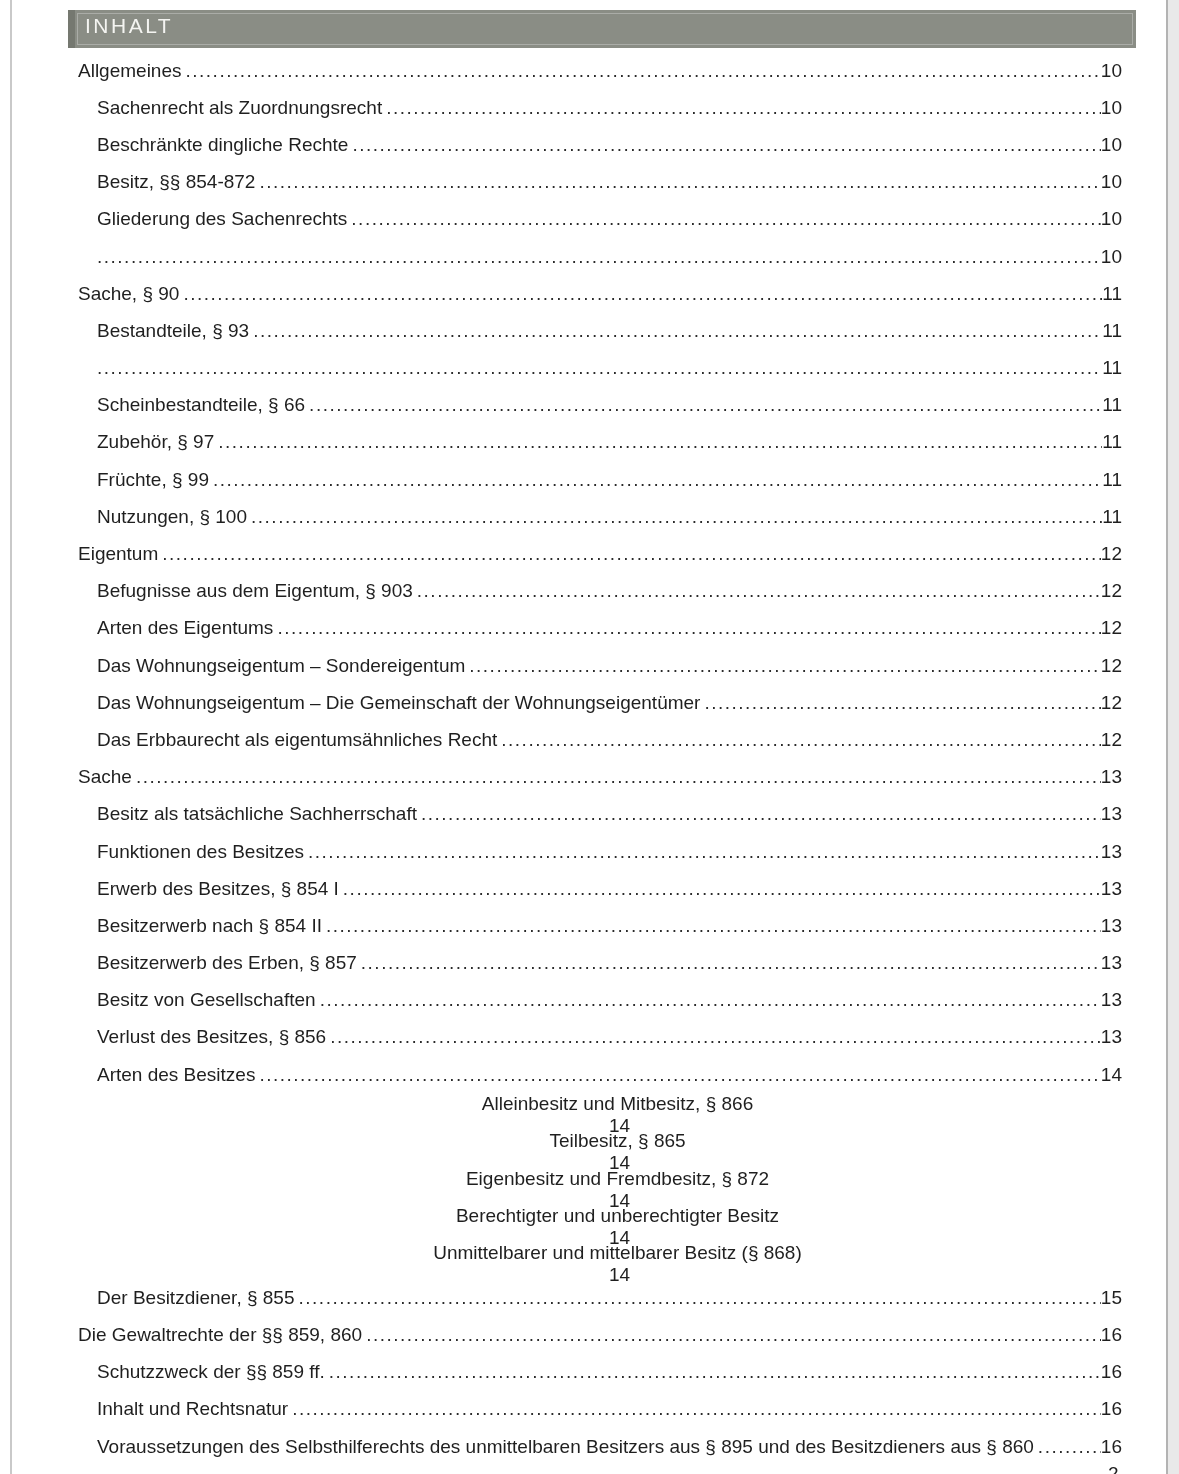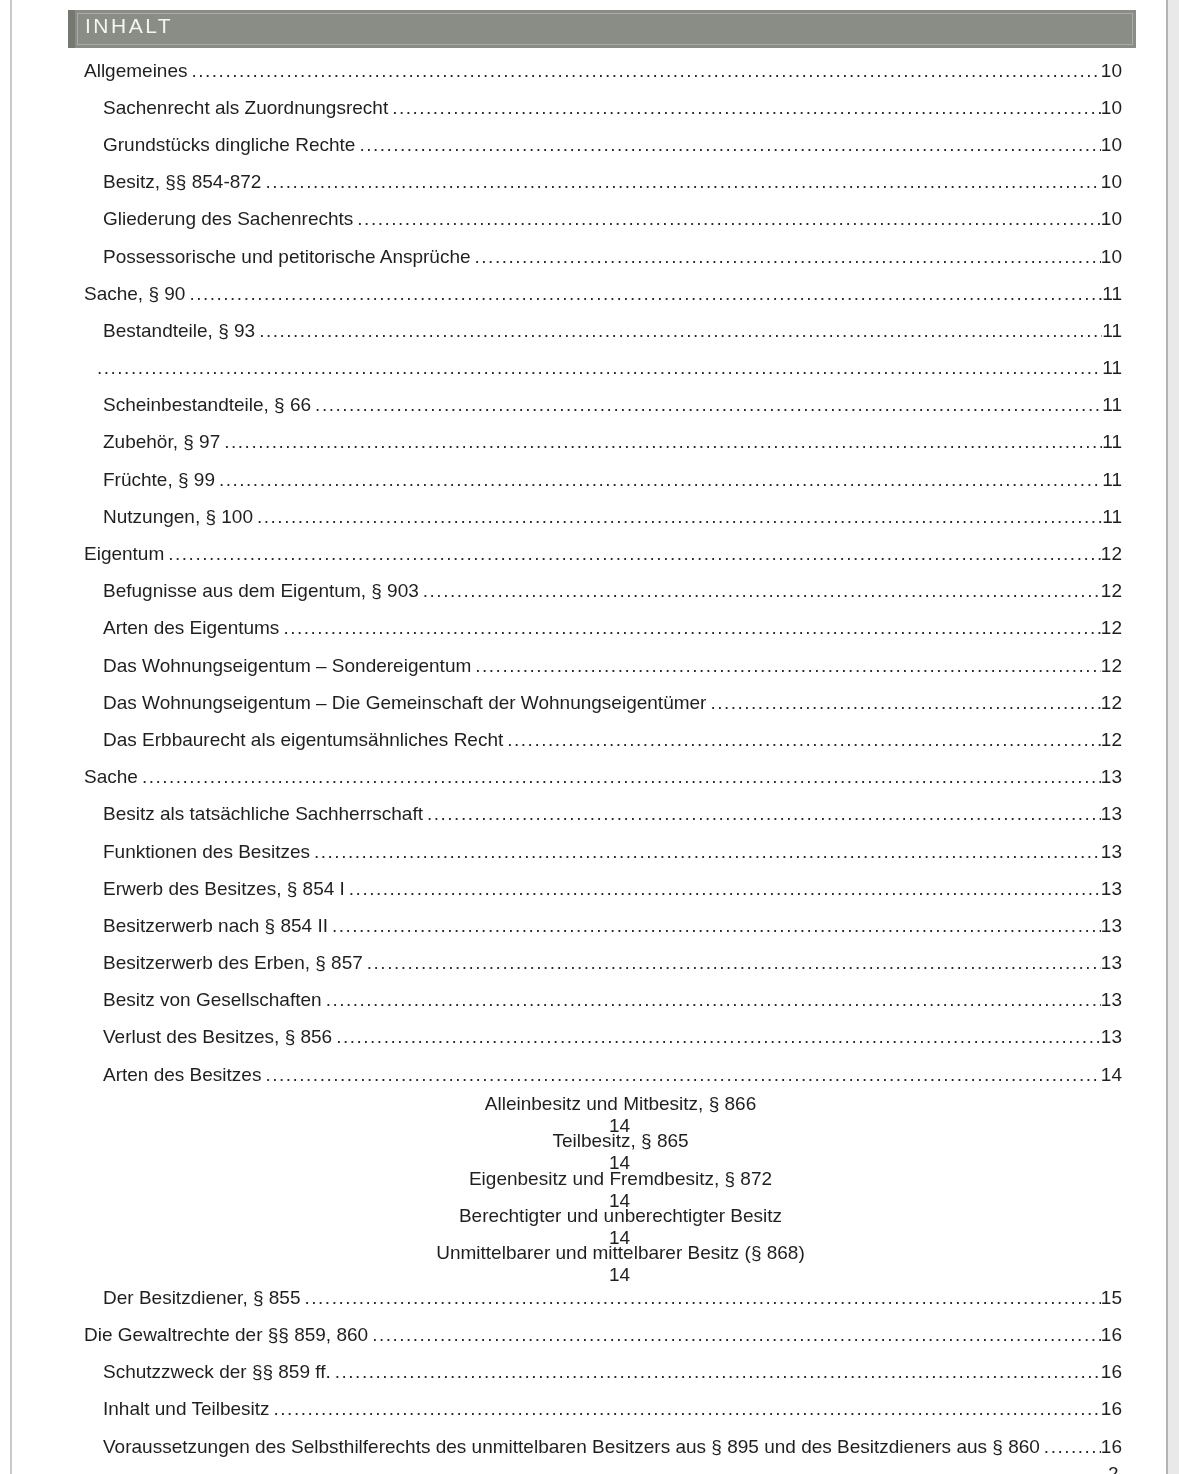--- a/index.html
+++ b/index.html
@@ -61,21 +61,20 @@
     display: flex;
     align-items: center;
     font-size: 19px;
     white-space: nowrap;
   }
   .toc-row.level-2 { padding-left: 19px; }
   .toc-row.level-3 { padding-left: 39px; flex-direction: column; }
   .toc-label {
     flex: 0 0 auto;
     padding-right: 4px;
-    margin-left: 6px;
   }
   .toc-leader {
     flex: 1 1 auto;
     overflow: hidden;
     letter-spacing: 1.5px;
     color: #2a2a2a;
     padding-right: 1px;
   }
   .toc-page {
     flex: 0 0 auto;
@@ -107,36 +106,35 @@
       <span class="toc-label">Allgemeines</span>
       <span class="toc-leader">................................................................................................................................................................................................................................................................................................................................................................................................................</span>
       <span class="toc-page">10</span>
     </div>
     <div class="toc-row level-2">
       <span class="toc-label">Sachenrecht als Zuordnungsrecht</span>
       <span class="toc-leader">................................................................................................................................................................................................................................................................................................................................................................................................................</span>
       <span class="toc-page">10</span>
     </div>
     <div class="toc-row level-2">
-      <span class="toc-label">Grundstücks dingliche Rechte</span>
+      <span class="toc-label">Beschränkte dingliche Rechte</span>
       <span class="toc-leader">................................................................................................................................................................................................................................................................................................................................................................................................................</span>
       <span class="toc-page">10</span>
     </div>
     <div class="toc-row level-2">
       <span class="toc-label">Besitz, §§ 854-872</span>
       <span class="toc-leader">................................................................................................................................................................................................................................................................................................................................................................................................................</span>
       <span class="toc-page">10</span>
     </div>
     <div class="toc-row level-2">
       <span class="toc-label">Gliederung des Sachenrechts</span>
       <span class="toc-leader">................................................................................................................................................................................................................................................................................................................................................................................................................</span>
       <span class="toc-page">10</span>
     </div>
     <div class="toc-row level-2">
-      <span class="toc-label">Possessorische und petitorische Ansprüche</span>
       <span class="toc-leader">................................................................................................................................................................................................................................................................................................................................................................................................................</span>
       <span class="toc-page">10</span>
     </div>
     <div class="toc-row level-1">
       <span class="toc-label">Sache, § 90</span>
       <span class="toc-leader">................................................................................................................................................................................................................................................................................................................................................................................................................</span>
       <span class="toc-page">11</span>
     </div>
     <div class="toc-row level-2">
       <span class="toc-label">Bestandteile, § 93</span>
@@ -276,21 +274,21 @@
       <span class="toc-label">Die Gewaltrechte der §§ 859, 860</span>
       <span class="toc-leader">................................................................................................................................................................................................................................................................................................................................................................................................................</span>
       <span class="toc-page">16</span>
     </div>
     <div class="toc-row level-2">
       <span class="toc-label">Schutzzweck der §§ 859 ff.</span>
       <span class="toc-leader">................................................................................................................................................................................................................................................................................................................................................................................................................</span>
       <span class="toc-page">16</span>
     </div>
     <div class="toc-row level-2">
-      <span class="toc-label">Inhalt und Teilbesitz</span>
+      <span class="toc-label">Inhalt und Rechtsnatur</span>
       <span class="toc-leader">................................................................................................................................................................................................................................................................................................................................................................................................................</span>
       <span class="toc-page">16</span>
     </div>
     <div class="toc-row level-2">
       <span class="toc-label">Voraussetzungen des Selbsthilferechts des unmittelbaren Besitzers aus § 895 und des Besitzdieners aus § 860</span>
       <span class="toc-leader">................................................................................................................................................................................................................................................................................................................................................................................................................</span>
       <span class="toc-page">16</span>
     </div>
   </div>
 

